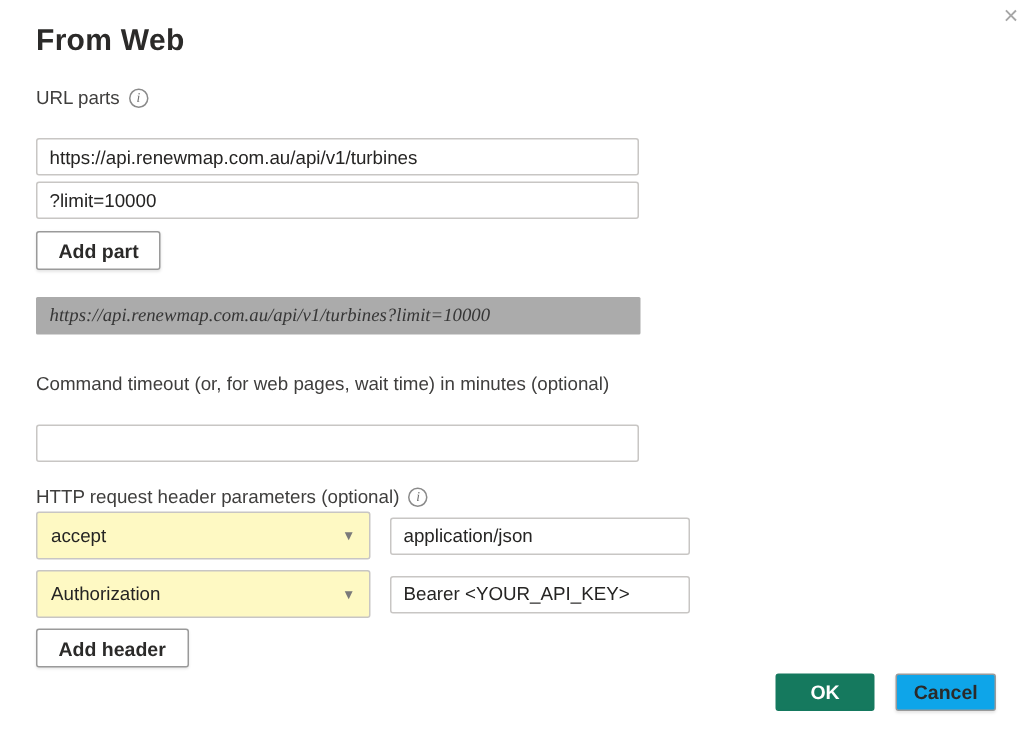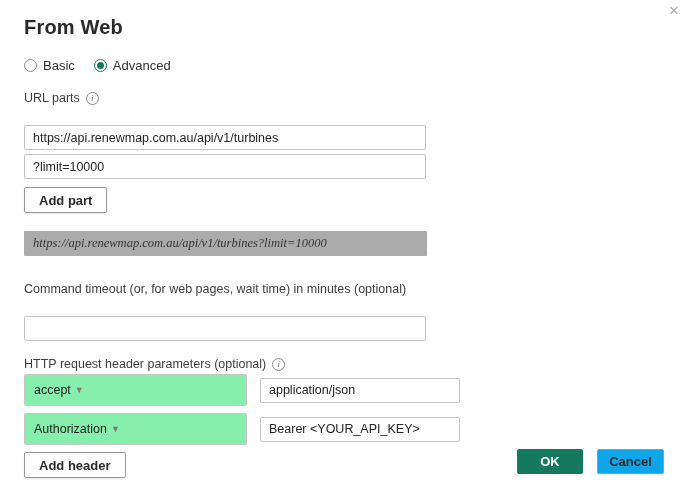--- a/index.html
+++ b/index.html
@@ -88,22 +88,22 @@
   }
 
   .timeout-label { margin-top: 26px; }
   .http-label { margin-top: 16px; }
 
   
   .header-row { margin-top: 3px; display: flex; align-items: center; }
   .header-row + .header-row { margin-top: 7px; }
   .dropdown {
     width: 223px; height: 32px;
-    border: 1px solid #c8c6c4; border-radius: 2px; background: #86efac;
-    display: flex; align-items: center; 
+    border: 1px solid #c8c6c4; border-radius: 2px; background: #fef9c3;
+    display: flex; align-items: center; justify-content: space-between;
     padding: 0 9px; font-size: 12.5px; color: #252423;
     cursor: pointer;
   }
   .dropdown-arrow {
     color: #7a7a7a; font-size: 9px; line-height: 9px; margin-left: 4px;
   }
   .header-value { width: 200px; margin-left: 13px; }
 
   
   .footer { position: absolute; top: 449px; left: 0; width: 686px; height: 26px; }
@@ -123,30 +123,20 @@
 </style>
 </head>
 <body>
 
 <div class="dialog">
 
   <span class="close-x">×</span>
 
   <h1 class="title">From Web</h1>
 
-  <div class="radio-row">
-    <span class="radio-opt">
-      <span class="radio-circle"></span>
-      <span class="radio-label">Basic</span>
-    </span>
-    <span class="radio-opt">
-      <span class="radio-circle selected"></span>
-      <span class="radio-label">Advanced</span>
-    </span>
-  </div>
 
   <div class="field-label" style="margin-top:18px;">
     <span>URL parts</span>
     <span class="info-icon">i</span>
   </div>
 
   <input class="text-input mt3" type="text" value="https://api.renewmap.com.au/api/v1/turbines" style="">
   <input class="text-input mt4" type="text" value="?limit=10000" style="">
 
   <button class="btn btn-addpart">Add part</button>

